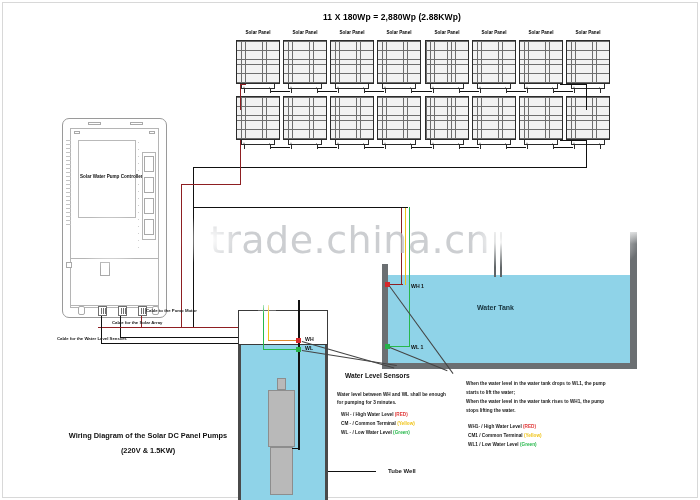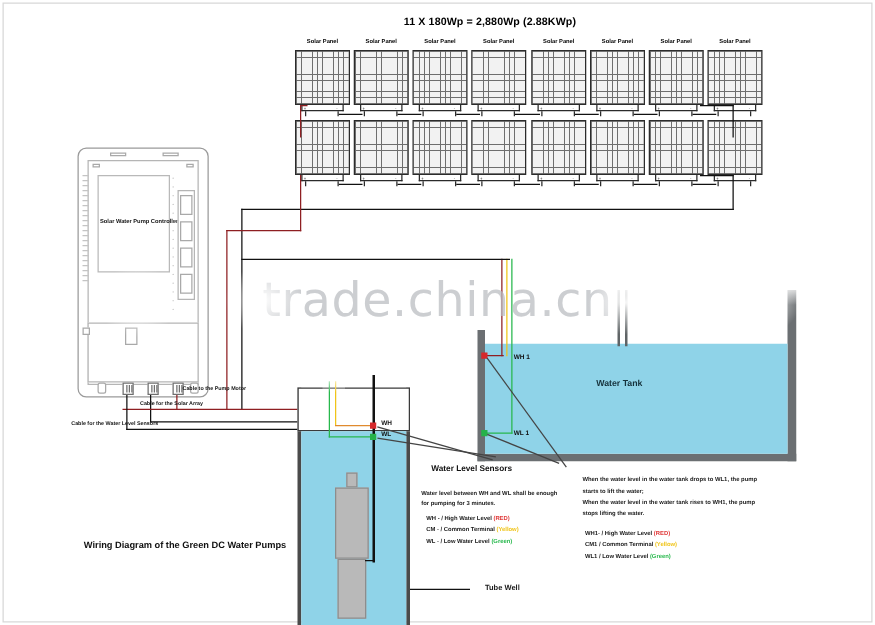--- a/index.html
+++ b/index.html
@@ -383,20 +383,21 @@
   <div class="txt note" style="left:466px;top:381px;">When the water level in the water tank drops to WL1, the pump</div>
   <div class="txt note" style="left:466px;top:390px;">starts to lift the water;</div>
   <div class="txt note" style="left:466px;top:399px;">When the water level in the water tank rises to WH1, the pump</div>
   <div class="txt note" style="left:466px;top:408px;">stops lifting the water.</div>
   <div id="operation-legend">
       <div class="txt note" style="left: 468px; top: 424px;"><span>WH1-  </span><span>/ High Water Level </span><span style="color: rgb(224, 58, 58);">(RED)</span></div>
       <div class="txt note" style="left: 468px; top: 433px;"><span>CM1  </span><span>/ Common Terminal </span><span style="color: rgb(240, 196, 25);">(Yellow)</span></div>
       <div class="txt note" style="left: 468px; top: 442px;"><span>WL1  </span><span>/ Low Water Level </span><span style="color: rgb(39, 184, 76);">(Green)</span></div>
     </div>
 
-  <div class="txt bigtitle" style="left:58px;top:432px;width:180px;">Wiring Diagram of the Green DC Water Pumps</div>
+  <div class="txt bigtitle" style="left:58px;top:432px;width:180px;">Wiring Diagram of the Solar DC Panel Pumps</div>
+  <div class="txt bigtitle" style="left:58px;top:447px;width:180px;">(220V &amp; 1.5KW)</div>
 
   <div class="wm">trade.china.cn</div>
   <div class="blob" style="left:78px;top:212px;width:64px;height:58px;"></div>
   <div class="blob" style="left:180px;top:212px;width:62px;height:56px;"></div>
   <div class="blob" style="left:470px;top:216px;width:60px;height:52px;"></div>
   <div class="blob" style="left:580px;top:216px;width:60px;height:52px;"></div>
 </div>
 
 </body></html>

